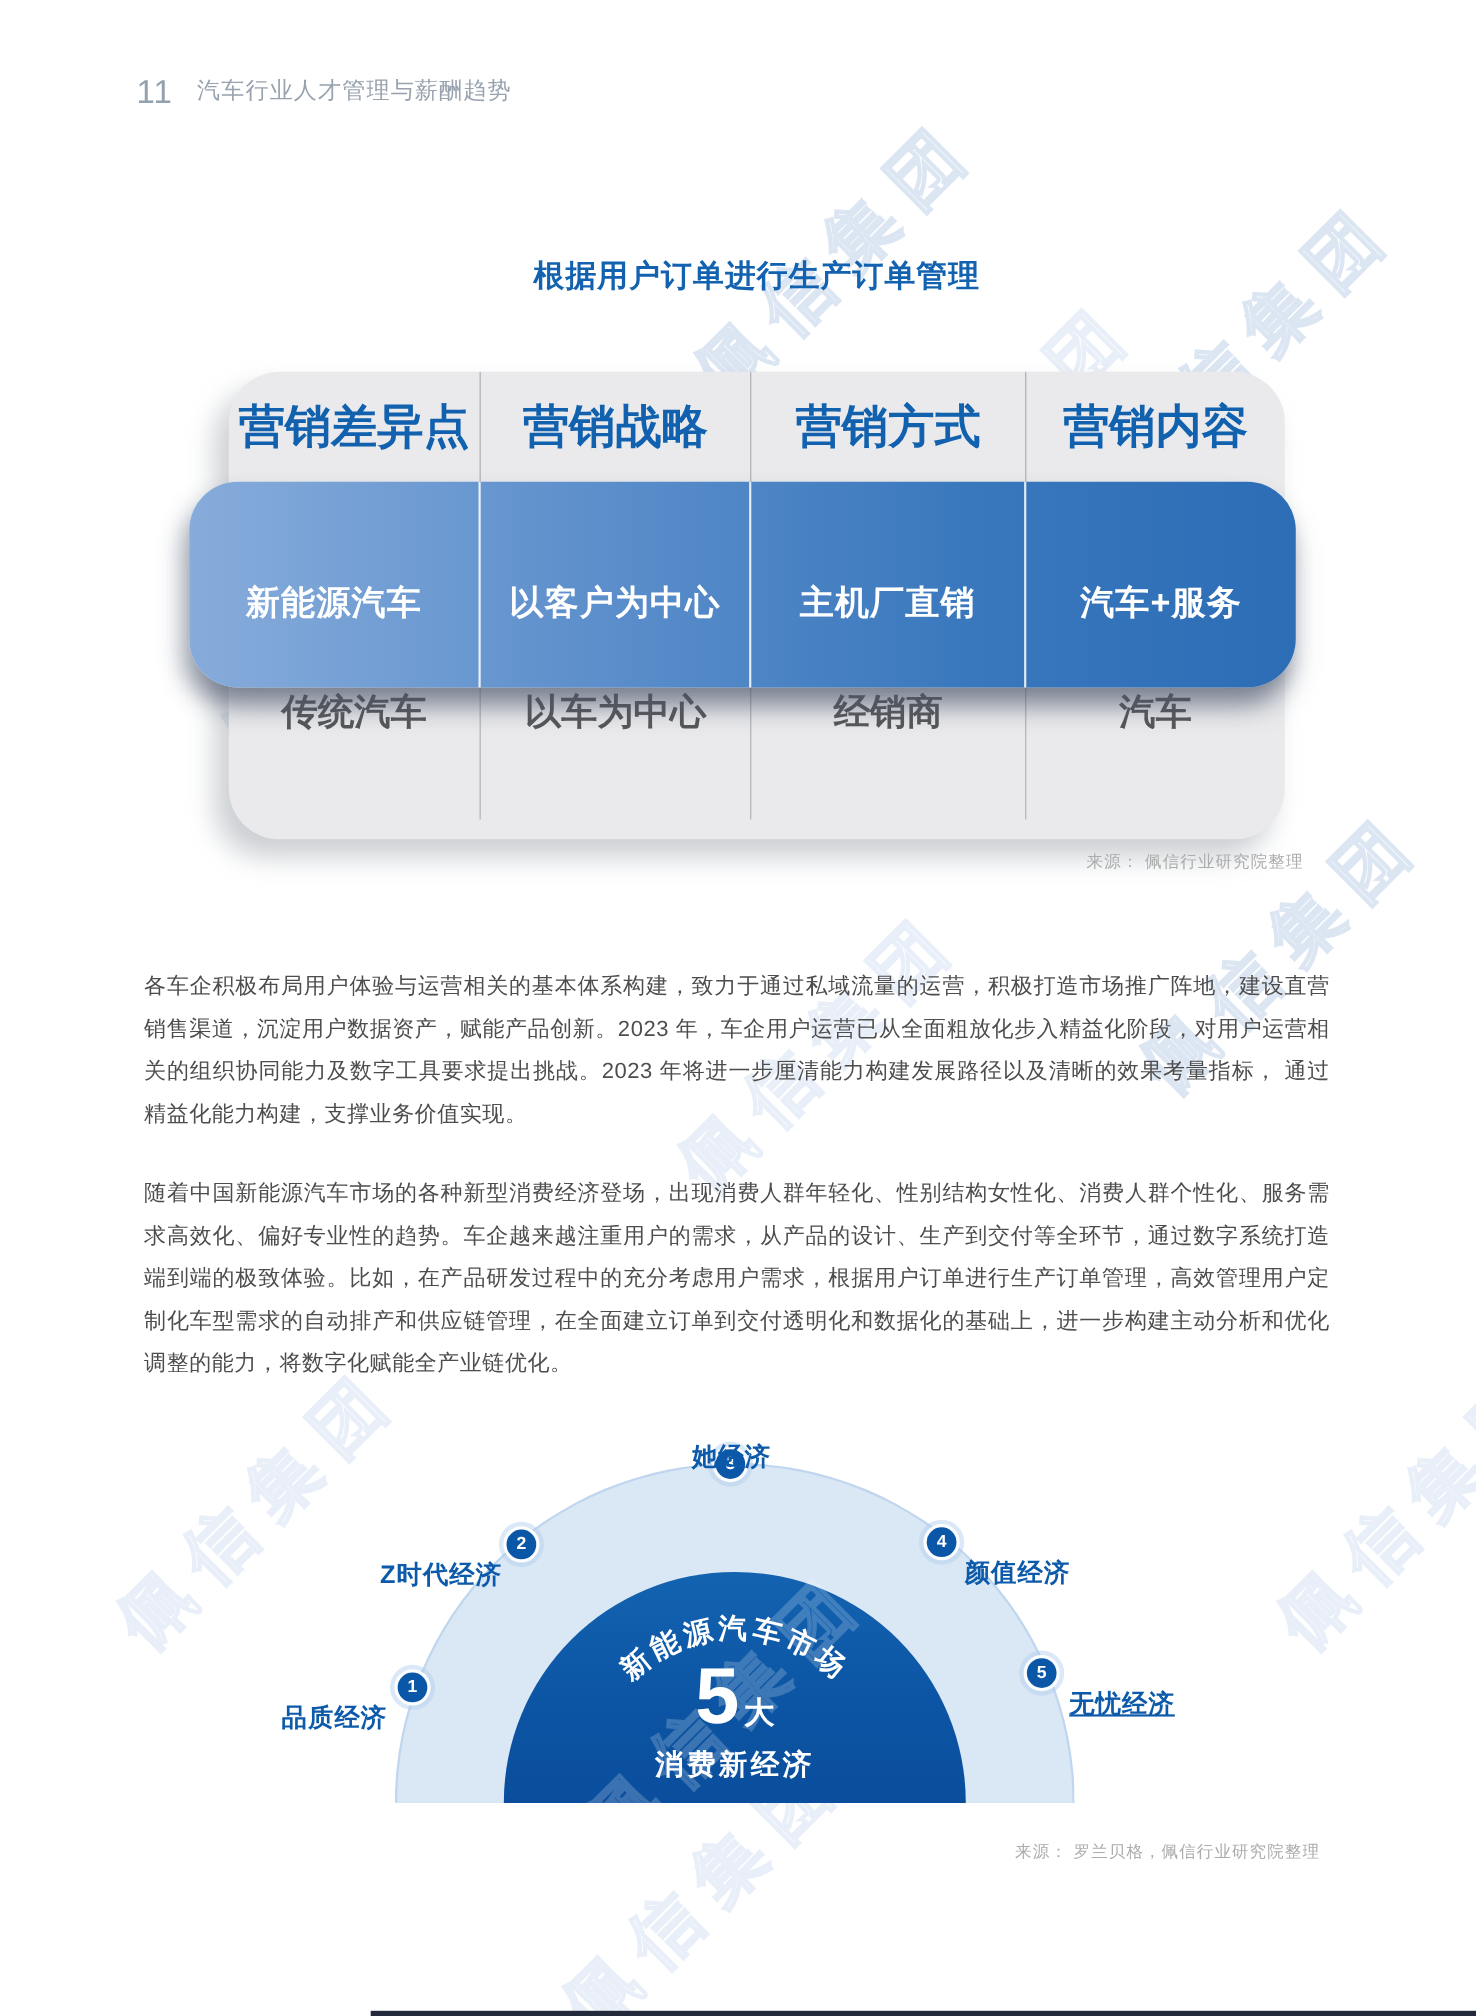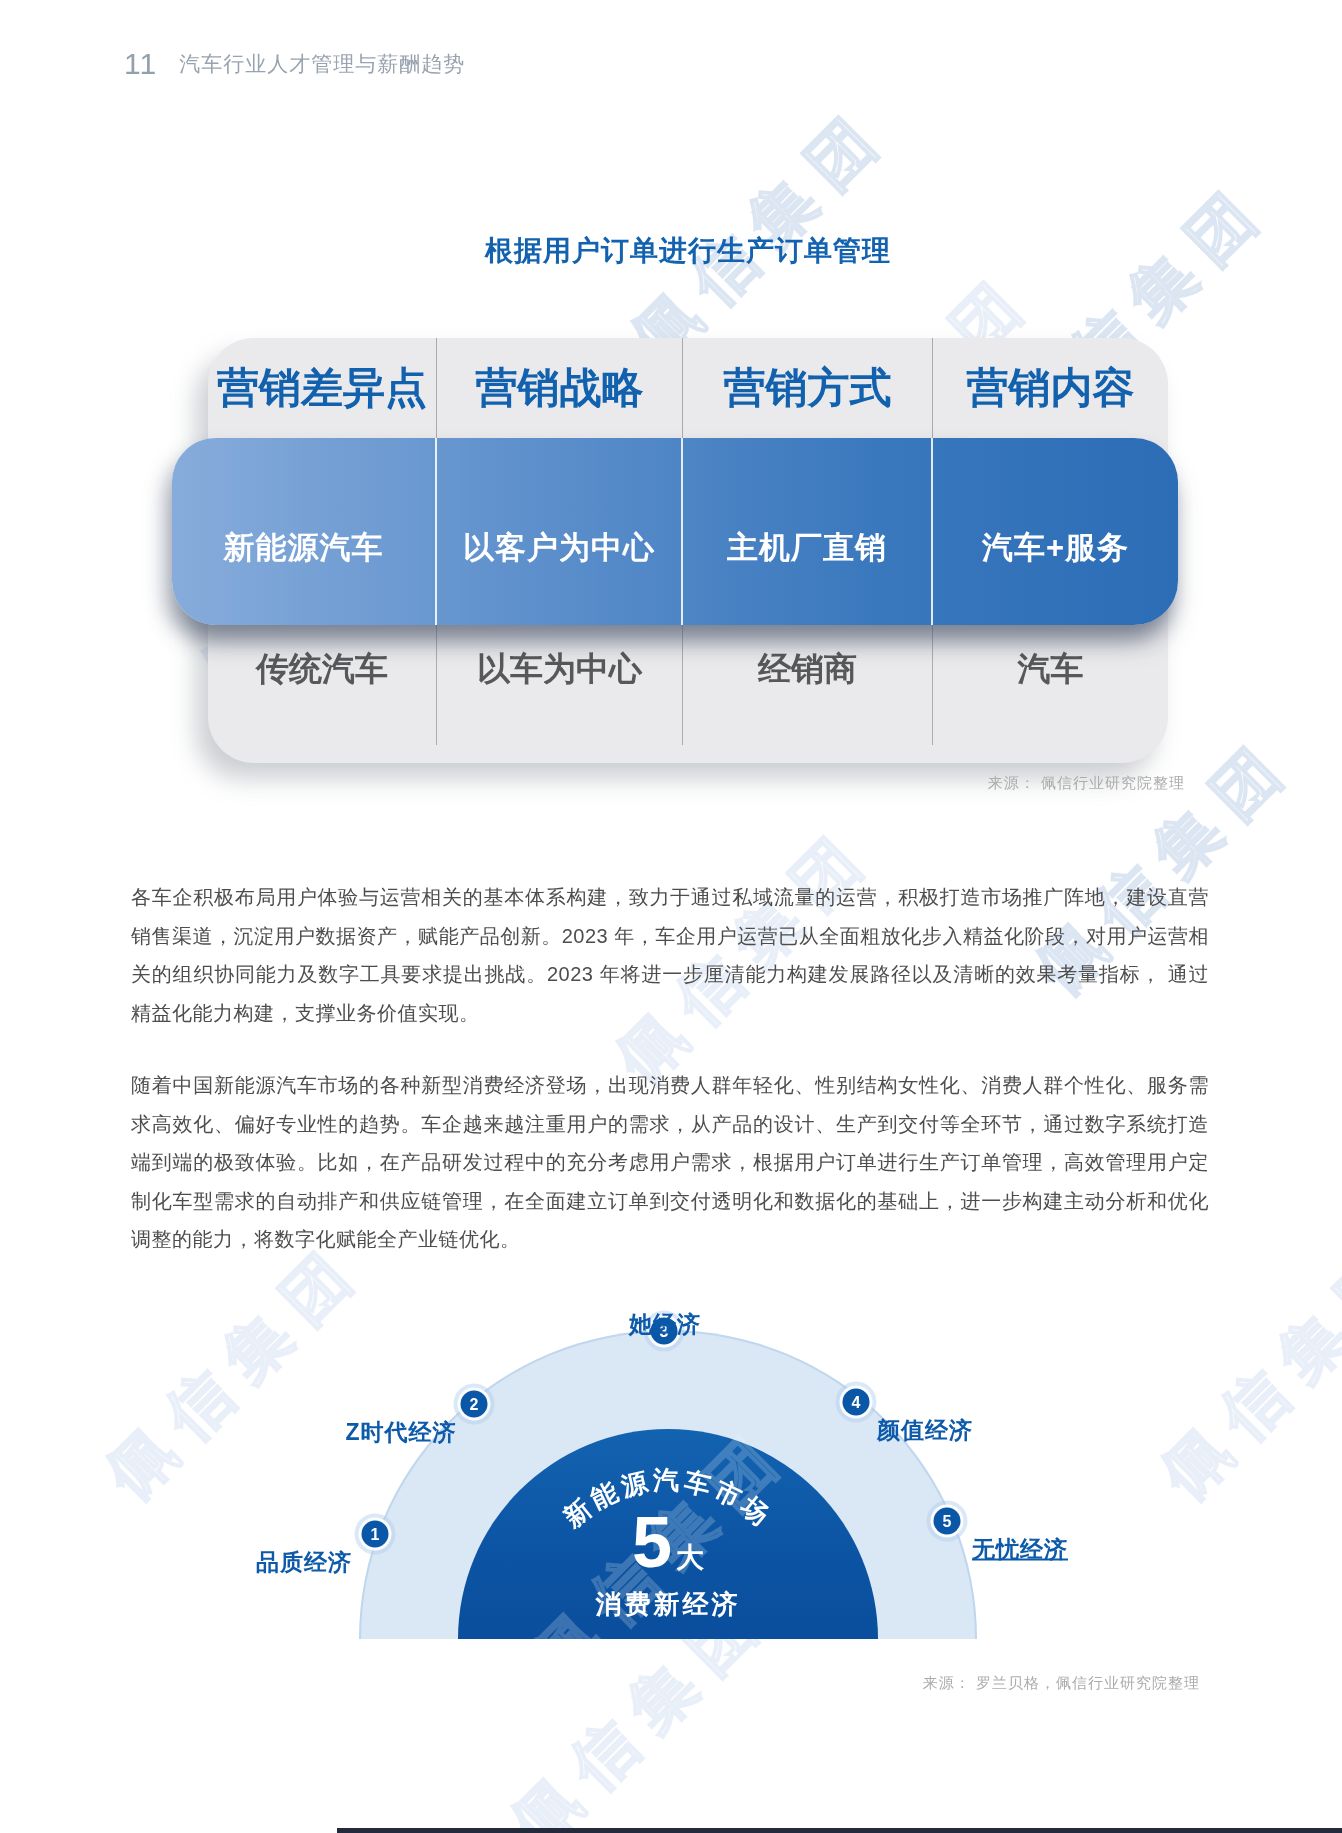--- a/index.html
+++ b/index.html
@@ -1,21 +1,21 @@
 <!DOCTYPE html>
 <html><head>
 <meta charset="utf-8">
 <style>
   html,body{margin:0;padding:0;background:#ffffff;}
   .page{
     position:relative;width:1342px;height:1833px;background:#ffffff;overflow:hidden;
     font-family:"Liberation Sans","DejaVu Sans",sans-serif;
   }
   
-  .top-header{position:absolute;left:124px;top:47px;display:flex;align-items:center;}
+  .top-header{position:absolute;left:124px;top:68px;display:flex;}
   .page-num{font-size:30px;color:#93A0AD;font-weight:400;letter-spacing:1px;}
   .header-title{font-size:21px;color:#98A3AF;margin-left:22px;letter-spacing:1px;}
   
   .wm{
     position:absolute;font-size:64px;font-weight:bold;letter-spacing:18px;white-space:nowrap;
     color:transparent;-webkit-text-stroke:2px rgba(163,188,224,0.38);
     transform:translate(-50%,-50%) rotate(-45deg);pointer-events:none;z-index:1;
   }
   .wm.on-dark{-webkit-text-stroke:2px rgba(255,255,255,0.20);}
   .wm.faint{-webkit-text-stroke:2px rgba(170,195,228,0.26);}
@@ -29,21 +29,21 @@
     background:#EAEAEC;border-radius:46px;z-index:2;
     box-shadow:-12px 16px 24px rgba(128,134,146,0.40);
   }
   .panel-row{display:grid;grid-template-columns:229px 246px 250px 235px;position:absolute;left:0;width:960px;}
   .panel-row .cell{display:flex;align-items:center;justify-content:center;}
   .head-band{top:0;height:100px;}
   .head-band .cell{border-right:1px solid #A6ABB2;font-size:42px;font-weight:bold;color:#1161AE;}
   .head-band .cell:last-child{border-right:none;}
   .foot-band{top:287px;height:120px;}
   .foot-band .cell{border-right:1px solid #A9AEB5;font-size:33px;font-weight:bold;color:#57585A;
-    align-items:flex-start;padding-top:22px;}
+    align-items:flex-start;}
   .foot-band .cell:last-child{border-right:none;}
   .blue-row{
     position:absolute;left:172px;top:438px;width:1006px;height:187px;border-radius:44px;
     background:linear-gradient(90deg,#87ACDB 0%,#5E90CC 35%,#3A78BD 70%,#2C6DB6 100%);
     display:grid;grid-template-columns:265px 246px 250px 245px;z-index:4;
     box-shadow:0 20px 26px -6px rgba(66,76,98,0.55),-8px 14px 20px rgba(90,100,120,0.35);
   }
   .blue-row .cell{
     display:flex;align-items:center;justify-content:center;padding-top:32px;box-sizing:border-box;
     border-right:2px solid rgba(255,255,255,0.85);

